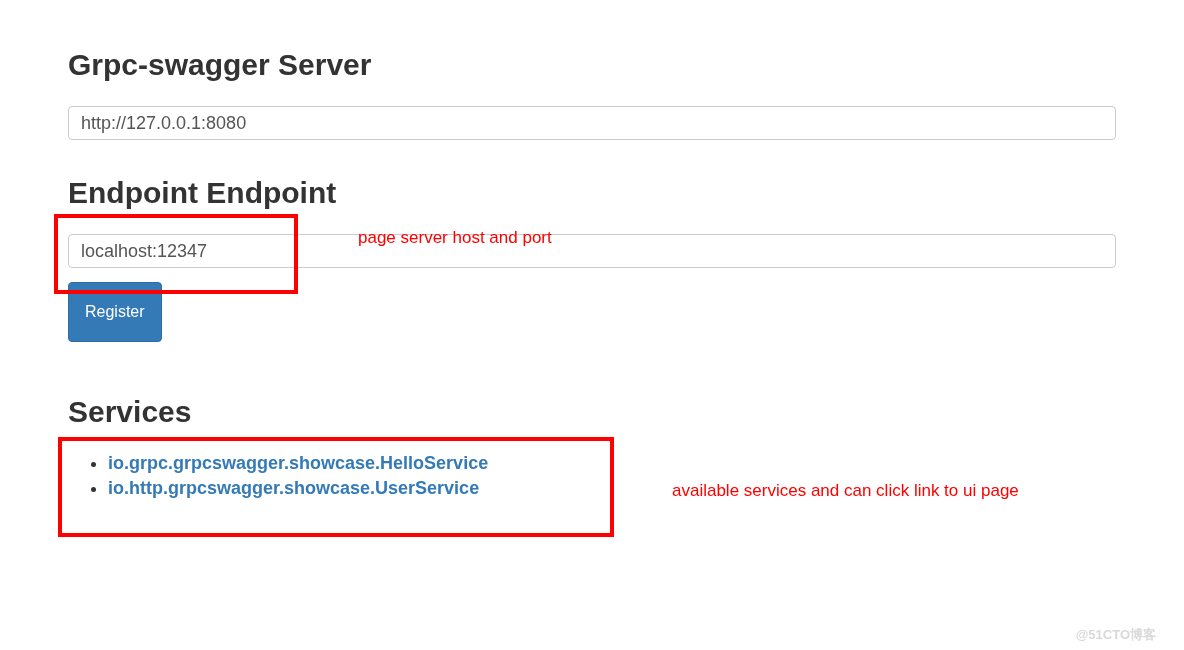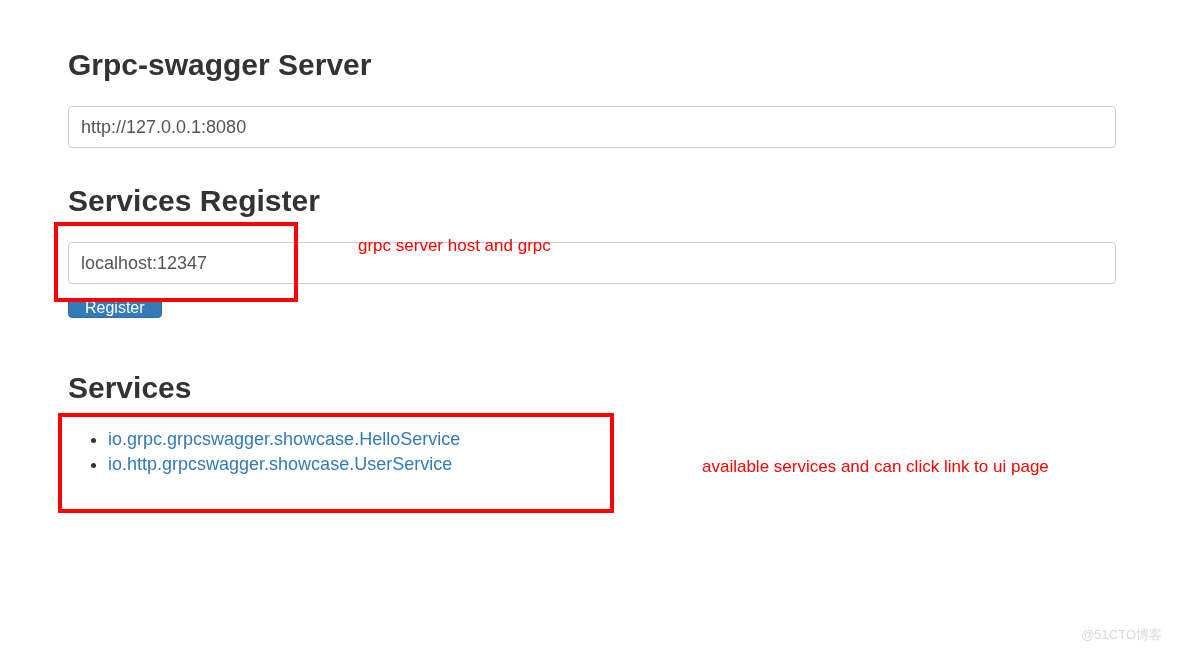--- a/index.html
+++ b/index.html
@@ -26,21 +26,21 @@
     font-size: 30px;
     font-weight: 600;
     margin: 0 0 24px 0;
     color: #333;
   }
   .input-row {
     margin-bottom: 36px;
   }
   input.text-input {
     width: 100%;
-    height: 42px;
+    height: 34px;
     padding: 6px 12px;
     border: 1px solid #ccc;
     border-radius: 4px;
     font-size: 18px;
     color: #555;
     outline: none;
     background: #fff;
   }
   .endpoint-area {
     position: relative;
@@ -64,21 +64,21 @@
     position: absolute;
     left: 290px;
     top: -6px;
     color: #ff0000;
     font-size: 17px;
     pointer-events: none;
     z-index: 5;
   }
   .btn-register {
     display: inline-block;
-    padding: 0 16px;
+    padding: 20px 16px;
     background: #337ab7;
     color: #fff;
     border: 1px solid #2e6da4;
     border-radius: 4px;
     font-size: 16px;
     cursor: pointer;
   }
   .services-section {
     margin-top: 53px;
     position: relative;
@@ -93,66 +93,68 @@
   }
   ul.services-list li {
     margin: 4px 0;
     font-size: 18px;
     color: #333;
   }
   ul.services-list li a {
     color: #337ab7;
     text-decoration: none;
     cursor: pointer;
+    font-weight: bold;
   }
   .red-box-2 {
     position: absolute;
     left: -10px;
     top: -16px;
     width: 556px;
     height: 100px;
     border: 4px solid #ff0000;
     pointer-events: none;
     z-index: 5;
   }
   .annot-2 {
     position: absolute;
-    left: 634px;
+    left: 604px;
     top: 28px;
     color: #ff0000;
     font-size: 17px;
     pointer-events: none;
     z-index: 5;
   }
   .watermark {
     position: absolute;
-    right: 22px;
+    right: 28px;
     bottom: 6px;
     color: #d9d9d9;
     font-size: 13px;
     font-family: Arial, "Microsoft YaHei", sans-serif;
+    font-weight: bold;
   }
 </style>
 </head>
 <body>
 
 <div class="container">
 
   <h2 class="page-title">Grpc-swagger Server</h2>
 
   <div class="input-row">
     <input type="text" class="text-input" value="http://127.0.0.1:8080" style="">
   </div>
 
-  <h2 class="section-title">Services Register</h2>
+  <h2 class="section-title">Endpoint Endpoint</h2>
 
   <div class="endpoint-area">
     <div class="endpoint-input-box">
       <div class="red-box-1"></div>
-      <div class="annot-1">grpc server host and grpc</div>
+      <div class="annot-1">page server host and port</div>
       <input type="text" class="text-input" value="localhost:12347" style="">
     </div>
     <button class="btn-register">Register</button>
   </div>
 
   <div class="services-section">
     <h2 class="section-title">Services</h2>
     <div class="services-list-wrap">
       <div class="red-box-2"></div>
       <div class="annot-2">available services and can click link to ui page</div>

